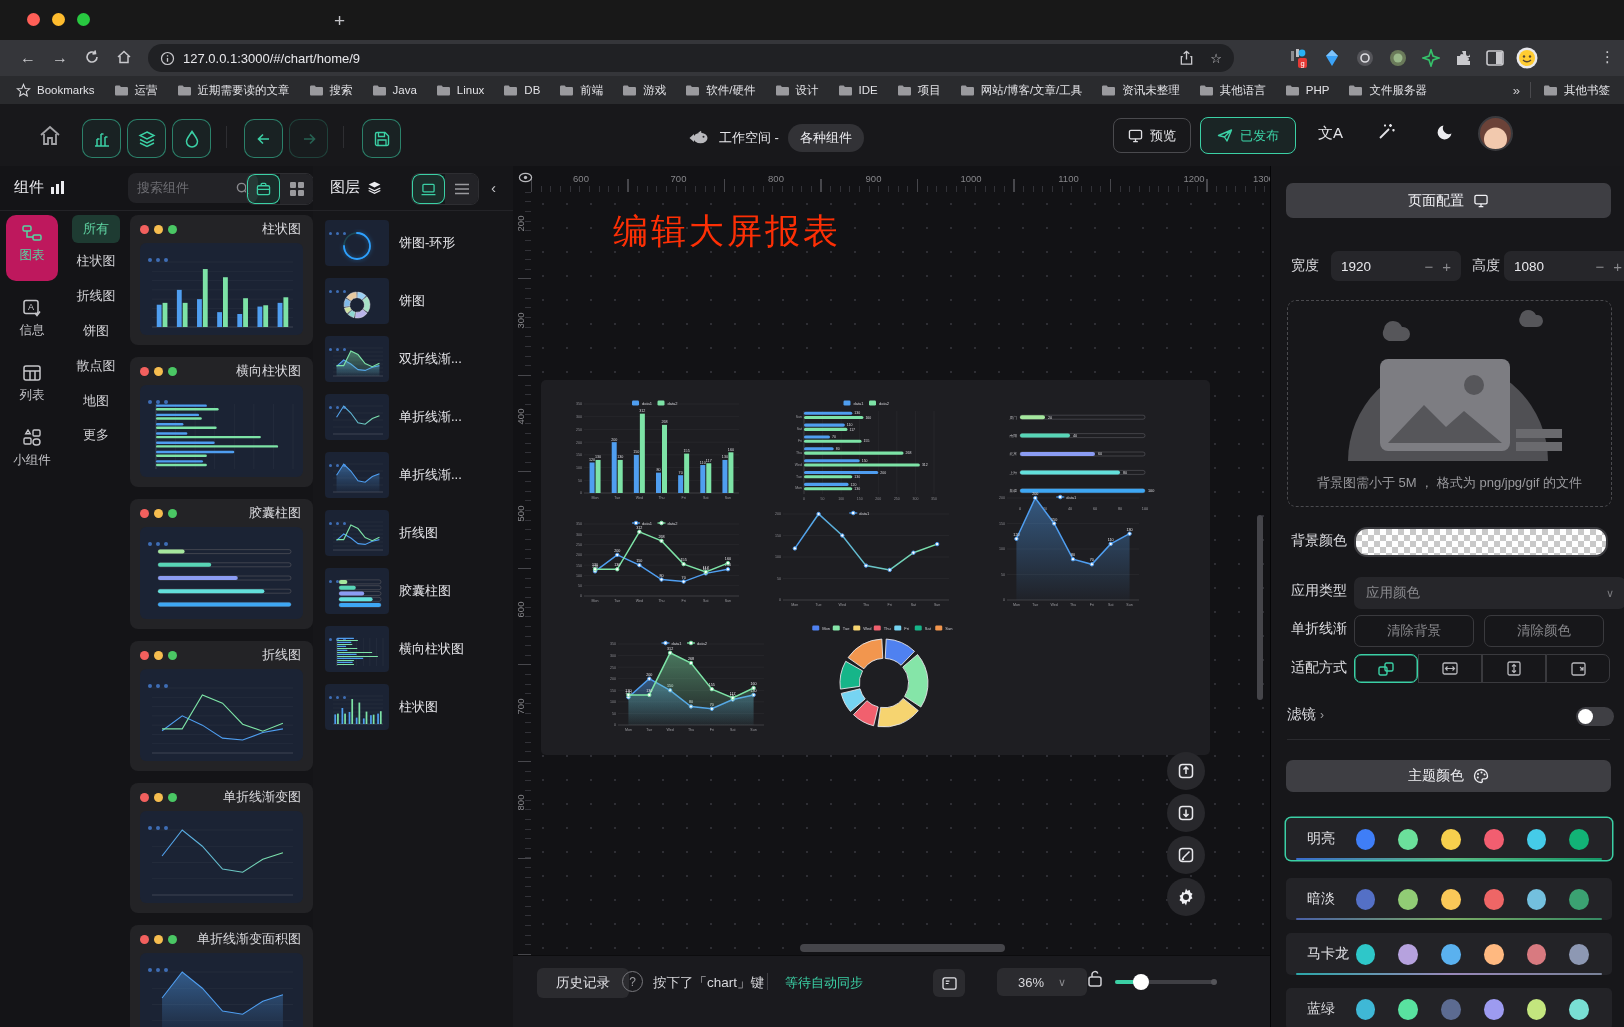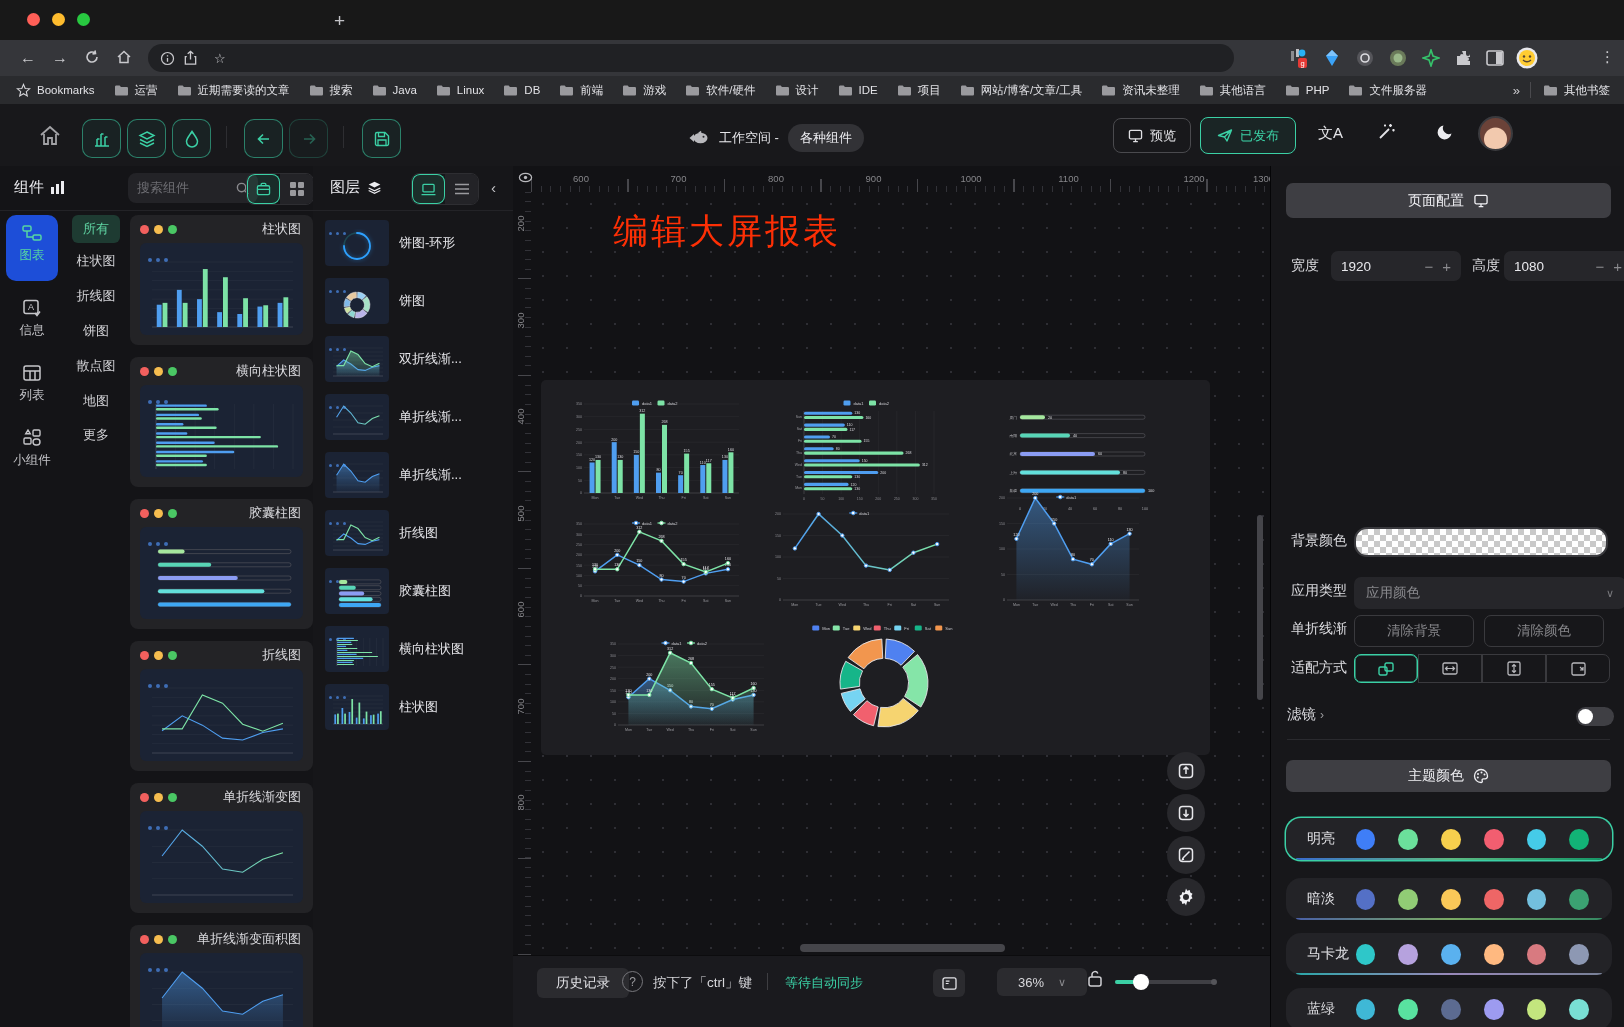--- a/index.html
+++ b/index.html
@@ -49,21 +49,21 @@
   .panel-head{position:absolute;left:0;top:0;width:100%;height:44px;border-bottom:1px solid #232327;}
   .panel-title{position:absolute;left:14px;top:12px;font-size:15px;color:#ececf0;display:flex;gap:7px;align-items:center;}
   .search{position:absolute;left:128px;top:7px;width:112px;height:30px;background:#232327;border-radius:8px;
     display:flex;align-items:center;padding:0 9px;gap:6px;}
   .search span{color:#6e6e73;font-size:13px;flex:1;}
   .toggle2{position:absolute;top:7px;display:flex;border:1px solid #2e2e32;border-radius:8px;overflow:hidden;height:30px;}
   .tg{width:33px;display:flex;align-items:center;justify-content:center;background:#232327;}
   .tg.on{background:rgba(59,208,165,.13);box-shadow:inset 0 0 0 1px #3bd0a5;border-radius:8px;}
   .rail-item{position:absolute;left:6px;width:52px;border-radius:10px;display:flex;flex-direction:column;
     align-items:center;gap:5px;color:#c6c6ca;font-size:12.5px;padding-top:9px;}
-  .rail-item.on{background:#1d4ed8;color:#56d6a2;height:57px;}
+  .rail-item.on{background:#be185d;color:#56d6a2;height:57px;}
   .cat{position:absolute;left:66px;width:60px;text-align:center;font-size:13px;color:#d2d2d6;}
   .cat.on{left:72px;width:48px;background:#1e3b32;color:#5fd3a2;border-radius:6px;padding:5px 0;}
   #cards{position:absolute;left:130px;top:49px;width:183px;height:812px;overflow:hidden;}
   .card{width:183px;height:130px;background:#232326;border-radius:8px;margin-bottom:12px;}
   .card-head{height:28px;display:flex;align-items:center;padding:0 12px 0 10px;}
   .dots3 i{display:inline-block;width:9px;height:9px;border-radius:50%;margin-right:5px;}
   .card-title{margin-left:auto;font-size:13px;color:#dadade;}
   .card-prev{position:relative;margin:0 10px;height:92px;background:#1b2334;border-radius:6px;}
   .mini-dots i{display:inline-block;width:4px;height:4px;border-radius:50%;background:#3e6db5;margin-right:4px;}
   .mini-dots{position:absolute;left:8px;top:7px;}
@@ -134,21 +134,21 @@
   .seg .s{width:62px;border:1px solid #3a3a3e;display:flex;align-items:center;justify-content:center;color:#b8b8bc;}
   .seg .s:first-child{border-radius:7px 0 0 7px;}
   .seg .s:last-child{border-radius:0 7px 7px 0;}
   .seg .s.on{border-color:#3bd0a5;border-radius:7px;color:#3bd0a5;box-shadow:inset 0 0 0 .5px #3bd0a5;}
   .filter-row{position:absolute;left:16px;top:539px;font-size:14.5px;color:#dcdce0;}
   .switch{position:absolute;left:305px;top:541px;width:38px;height:19px;background:#3f3f44;border-radius:10px;}
   .switch i{position:absolute;left:2px;top:2px;width:15px;height:15px;border-radius:50%;background:#fff;}
   .cfg-divider{position:absolute;left:16px;top:573px;width:323px;height:1px;background:#2a2a2e;}
   .theme-head{position:absolute;left:15px;top:594px;width:325px;height:32px;background:#3e3e43;border-radius:7px;
     display:flex;align-items:center;justify-content:center;gap:9px;font-size:14px;color:#f0f0f4;}
-  .theme-row{position:absolute;left:15px;width:326px;height:42px;background:#232327;border-radius:15px;
+  .theme-row{position:absolute;left:15px;width:326px;height:42px;background:#232327;border-radius:5px;
     display:flex;align-items:center;overflow:hidden;}
   .theme-row.on{box-shadow:0 0 0 1.5px #3bd0a5;}
   .theme-name{width:52px;margin-left:21px;font-size:14px;color:#e0e0e4;}
   .tdot{width:21px;height:21px;border-radius:50%;margin-right:23px;}
   .theme-under{position:absolute;left:10px;right:10px;bottom:0;height:2.5px;border-radius:2px;opacity:.8;}
   .muted{color:#9a9a9e;}
 </style>
 </head>
 <body>
 
@@ -174,20 +174,21 @@
           <path d="M2 8 L8 2.5 L14 8 M4 7 V13.5 H12 V7" stroke="#c9c9cd" stroke-width="1.5" fill="none"></path>
         </svg>
     </span>
     <div class="omnibox">
       <span>
         <svg width="15" height="15" viewBox="0 0 16 16">
             <circle cx="8" cy="8" r="6.4" stroke="#c9c9cd" stroke-width="1.3" fill="none"></circle>
             <path d="M8 7.4 V11.4 M8 4.6 v1.2" stroke="#c9c9cd" stroke-width="1.4"></path>
           </svg>
       </span>
+      <span class="url-text">127.0.0.1:3000/#/chart/home/9</span>
       <span class="omni-right">
         <span>
           <svg width="15" height="16" viewBox="0 0 16 17">
               <path d="M8 1.5 V10 M5 4 L8 1.5 L11 4" stroke="#c9c9cd" stroke-width="1.4" fill="none"></path>
               <path d="M4 7 H2.5 V15 H13.5 V7 H12" stroke="#c9c9cd" stroke-width="1.4" fill="none"></path>
             </svg>
         </span>
         <span>☆</span>
       </span>
     </div>
@@ -1405,21 +1406,21 @@
     <div class="hscroll"></div>
     <div class="vscroll"></div>
 
     <div class="statusbar">
       <div class="sb-btn" style="left:24px;top:12px;width:92px;height:30px;font-size:13.5px">
         <span>历史记录</span>
       </div>
       <div class="help">
           <span>?</span>
         </div>
-      <span class="keyhint">按下了「ctrl」键</span>
+      <span class="keyhint">按下了「chart」键</span>
       <span class="sb-div"></span>
       <span class="sync">等待自动同步</span>
       <div class="sb-btn" style="left:420px;top:13px;width:32px;height:28px">
         <svg width="15" height="13" viewBox="0 0 16 14">
             <rect x="1" y="1" width="14" height="12" rx="2" stroke="#e3e3e7" stroke-width="1.4" fill="none"></rect>
             <path d="M4 4.5 h4 M4 7 h3" stroke="#e3e3e7" stroke-width="1.3"></path>
           </svg>
       </div>
       <div class="zoomsel">
         <span>36%</span>
@@ -1469,20 +1470,33 @@
       <span class="pm">−</span>
       <span class="pm">+</span>
     </div>
     <span class="cfg-label" style="left:201px;top:91px">高度</span>
     <div class="stepper" style="left:233px;top:85px;width:108px">
       <span class="val">1080</span>
       <span class="pm">−</span>
       <span class="pm">+</span>
     </div>
 
+    <div class="upload">
+      <svg width="323" height="160" viewBox="0 0 323 160">
+        <path d="M96 28 a9 9 0 0 1 9-8 a10 10 0 0 1 9 6 a7 7 0 0 1 8 7 a7 7 0 0 1 -7 7 H101 a8 8 0 0 1 -5-12 Z" fill="#56565a"></path>
+        <path d="M232 16 a8 8 0 0 1 8-7 a9 9 0 0 1 8 5 a6 6 0 0 1 7 6 a6 6 0 0 1 -6 6 H237 a7 7 0 0 1 -5-10 Z" fill="#56565a"></path>
+        <path d="M60 160 a100 100 0 0 1 200 0 Z" fill="#505054"></path>
+        <rect x="92" y="58" width="130" height="92" rx="8" fill="#7d7d82"></rect>
+        <circle cx="186" cy="84" r="10" fill="#56565a"></circle>
+        <path d="M100 142 L136 104 L158 126 L176 110 L214 142 Z" fill="#56565a"></path>
+        <rect x="228" y="128" width="46" height="9" fill="#6a6a6e"></rect>
+        <rect x="228" y="141" width="46" height="9" fill="#6a6a6e"></rect>
+      </svg>
+      <div class="upload-hint">背景图需小于 5M ， 格式为 png/jpg/gif 的文件</div>
+    </div>
 
     <span class="cfg-label" style="left:20px;top:366px">背景颜色</span>
     <div class="swatch"></div>
 
     <span class="cfg-label" style="left:20px;top:416px">应用类型</span>
     <div class="select">
       <span>应用颜色</span>
       <b>∨</b>
     </div>
 

